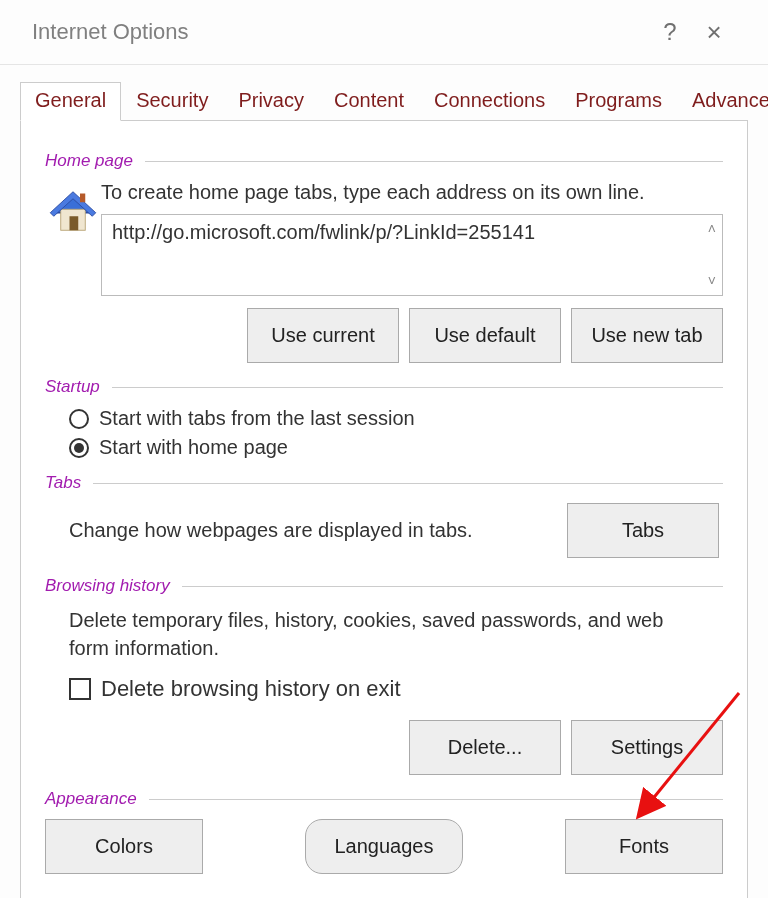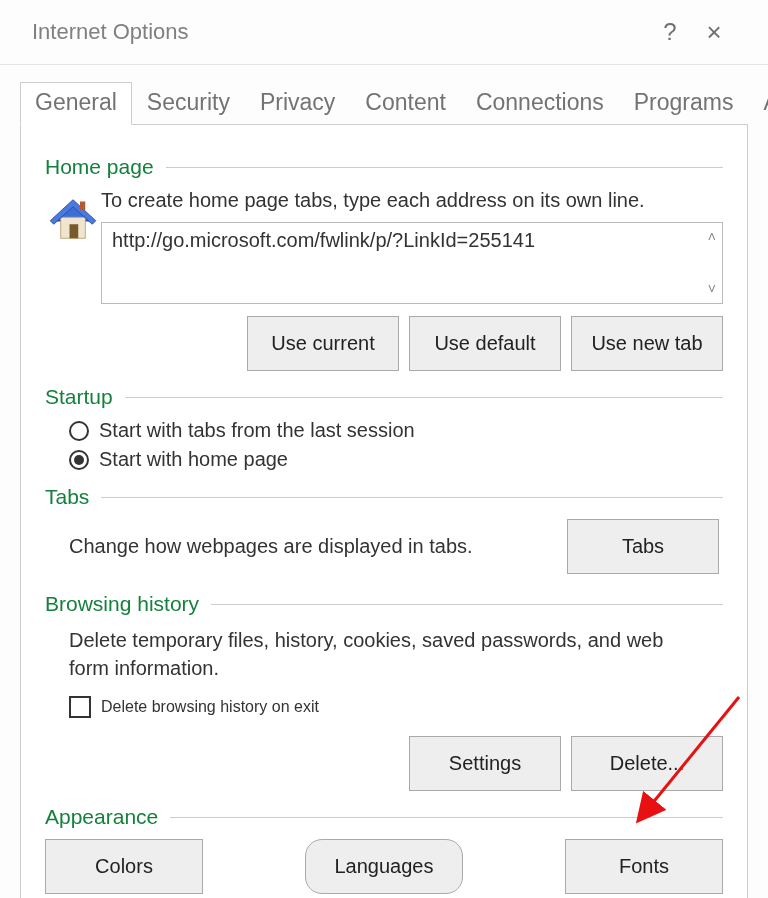--- a/index.html
+++ b/index.html
@@ -37,22 +37,22 @@
   }
   .titlebar .close { font-size: 26px; }
   .tabs-row {
     display: flex;
     padding: 16px 20px 0 20px;
     gap: 0;
     position: relative;
   }
   .tab {
     padding: 6px 14px 8px 14px;
-    font-size: 23px;
-    color: #737373;
+    font-size: 20px;
+    color: #7f1d1d;
     border: 1px solid transparent;
     cursor: pointer;
     position: relative;
     top: 1px;
     text-align: center;
   }
   .tab.active {
     background: #fff;
     border: 1px solid #ccc;
     border-bottom: 1px solid #fff;
@@ -67,24 +67,25 @@
     height: 790px;
   }
   .group-header {
     display: flex;
     align-items: center;
     margin-top: 14px;
     margin-bottom: 10px;
   }
   .group-header:first-child { margin-top: 0; }
   .group-label {
-    font-size: 21px;
-    color: #15803d;
+    font-size: 17px;
+    color: #a21caf;
     padding-right: 12px;
     white-space: nowrap;
+    font-style: italic;
   }
   .group-line {
     flex: 1;
     height: 1px;
     background: #ccc;
   }
   .home-row {
     display: flex;
     align-items: flex-start;
   }
@@ -182,21 +183,21 @@
     margin-left: 24px;
     margin-right: 40px;
     line-height: 1.4;
   }
   .checkbox-row {
     display: flex;
     align-items: center;
     gap: 10px;
     margin-left: 24px;
     margin-top: 14px;
-    font-size: 16px;
+    font-size: 22px;
   }
   .checkbox {
     width: 22px;
     height: 22px;
     border: 2px solid #333;
     flex-shrink: 0;
   }
   .arrow-annotation {
     position: absolute;
     pointer-events: none;
@@ -287,22 +288,22 @@
     <div class="group-header" style="margin-top:18px;text-align:center;">
       <span class="group-label">Browsing history</span>
       <span class="group-line"></span>
     </div>
     <div class="history-desc">Delete temporary files, history, cookies, saved passwords, and web form information.</div>
     <div class="checkbox-row">
       <span class="checkbox"></span>
       <span>Delete browsing history on exit</span>
     </div>
     <div class="button-row" style="margin-top:18px;">
+      <button class="btn">Delete...</button>
       <button class="btn">Settings</button>
-      <button class="btn">Delete...</button>
     </div>
 
     <div class="group-header">
       <span class="group-label">Appearance</span>
       <span class="group-line"></span>
     </div>
     <div class="button-row four">
       <button class="btn" style="min-width:158px;">Colors</button>
       <button class="btn" style="min-width:158px;border-radius:17px;">Languages</button>
       <button class="btn" style="min-width:158px;">Fonts</button>

